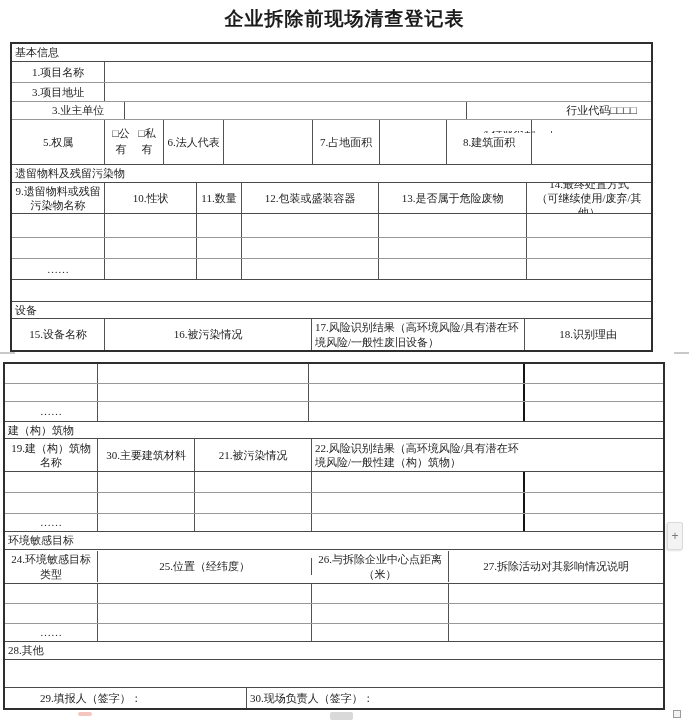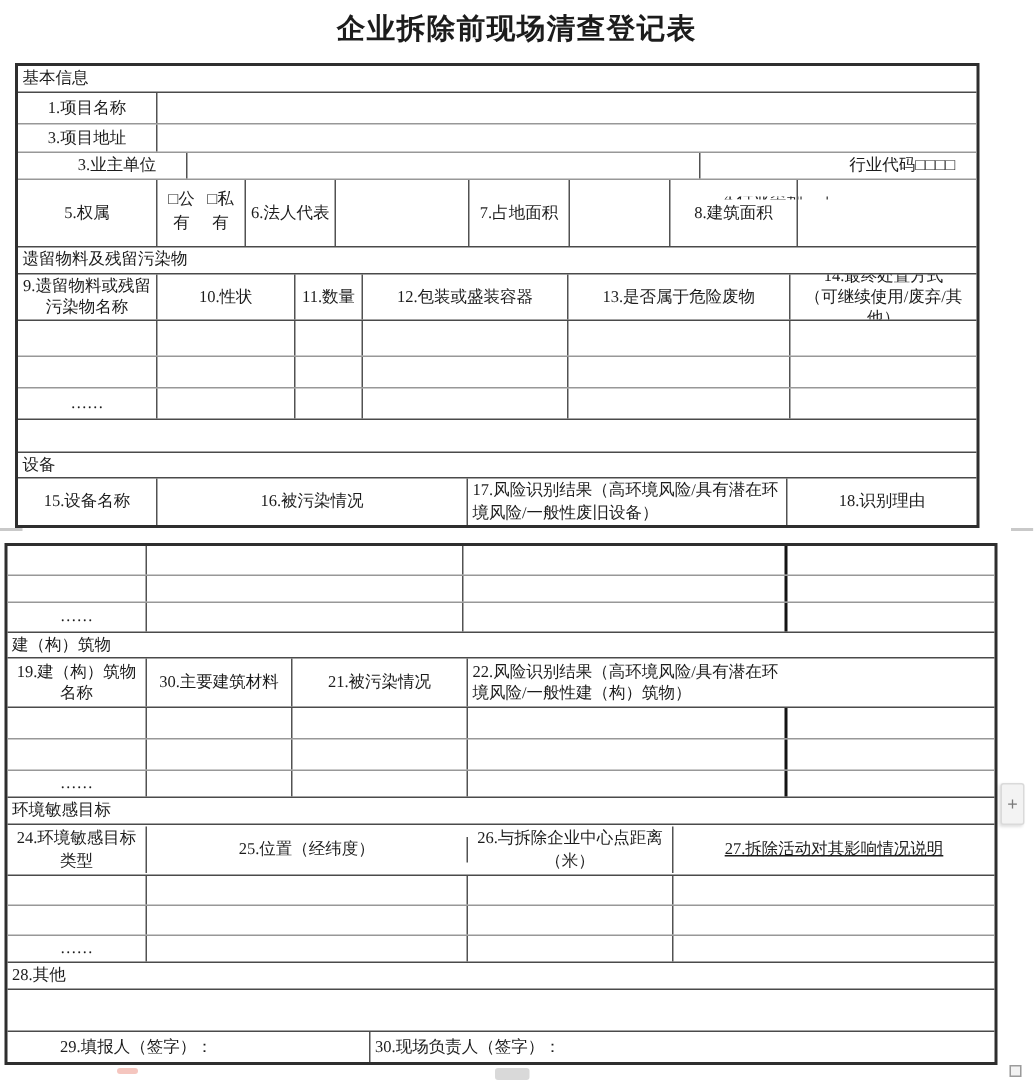--- a/index.html
+++ b/index.html
@@ -197,21 +197,21 @@
     <div class="row dk" style="height:18px;">
       <div class="c l" style="flex:1;">环境敏感目标</div>
     </div>
 
     <div class="row dk" style="height:34px;align-items:center;">
       <div class="c pre" style="width:93px;">24.环境敏感目标
 类型</div>
       <div class="c" style="width:214px;">25.位置（经纬度）</div>
       <div class="c pre" style="width:137px;">26.与拆除企业中心点距离
 （米）</div>
-      <div class="c" style="flex:1;text-decoration:underline;">27.拆除活动对其影响情况说明</div>
+      <div class="c" style="flex:1;">27.拆除活动对其影响情况说明</div>
     </div>
 
     <div class="row" style="height:20px;">
       <div class="c" style="width:93px;"></div>
       <div class="c" style="width:214px;"></div>
       <div class="c" style="width:137px;"></div>
       <div class="c" style="flex:1;"></div>
     </div>
     <div class="row" style="height:20px;">
       <div class="c" style="width:93px;"></div>

